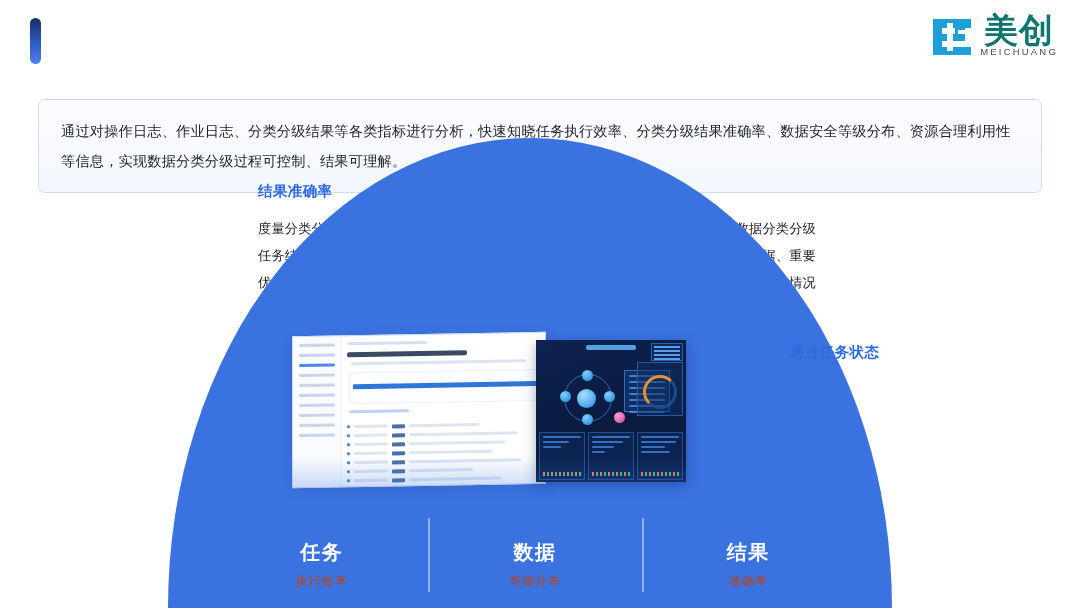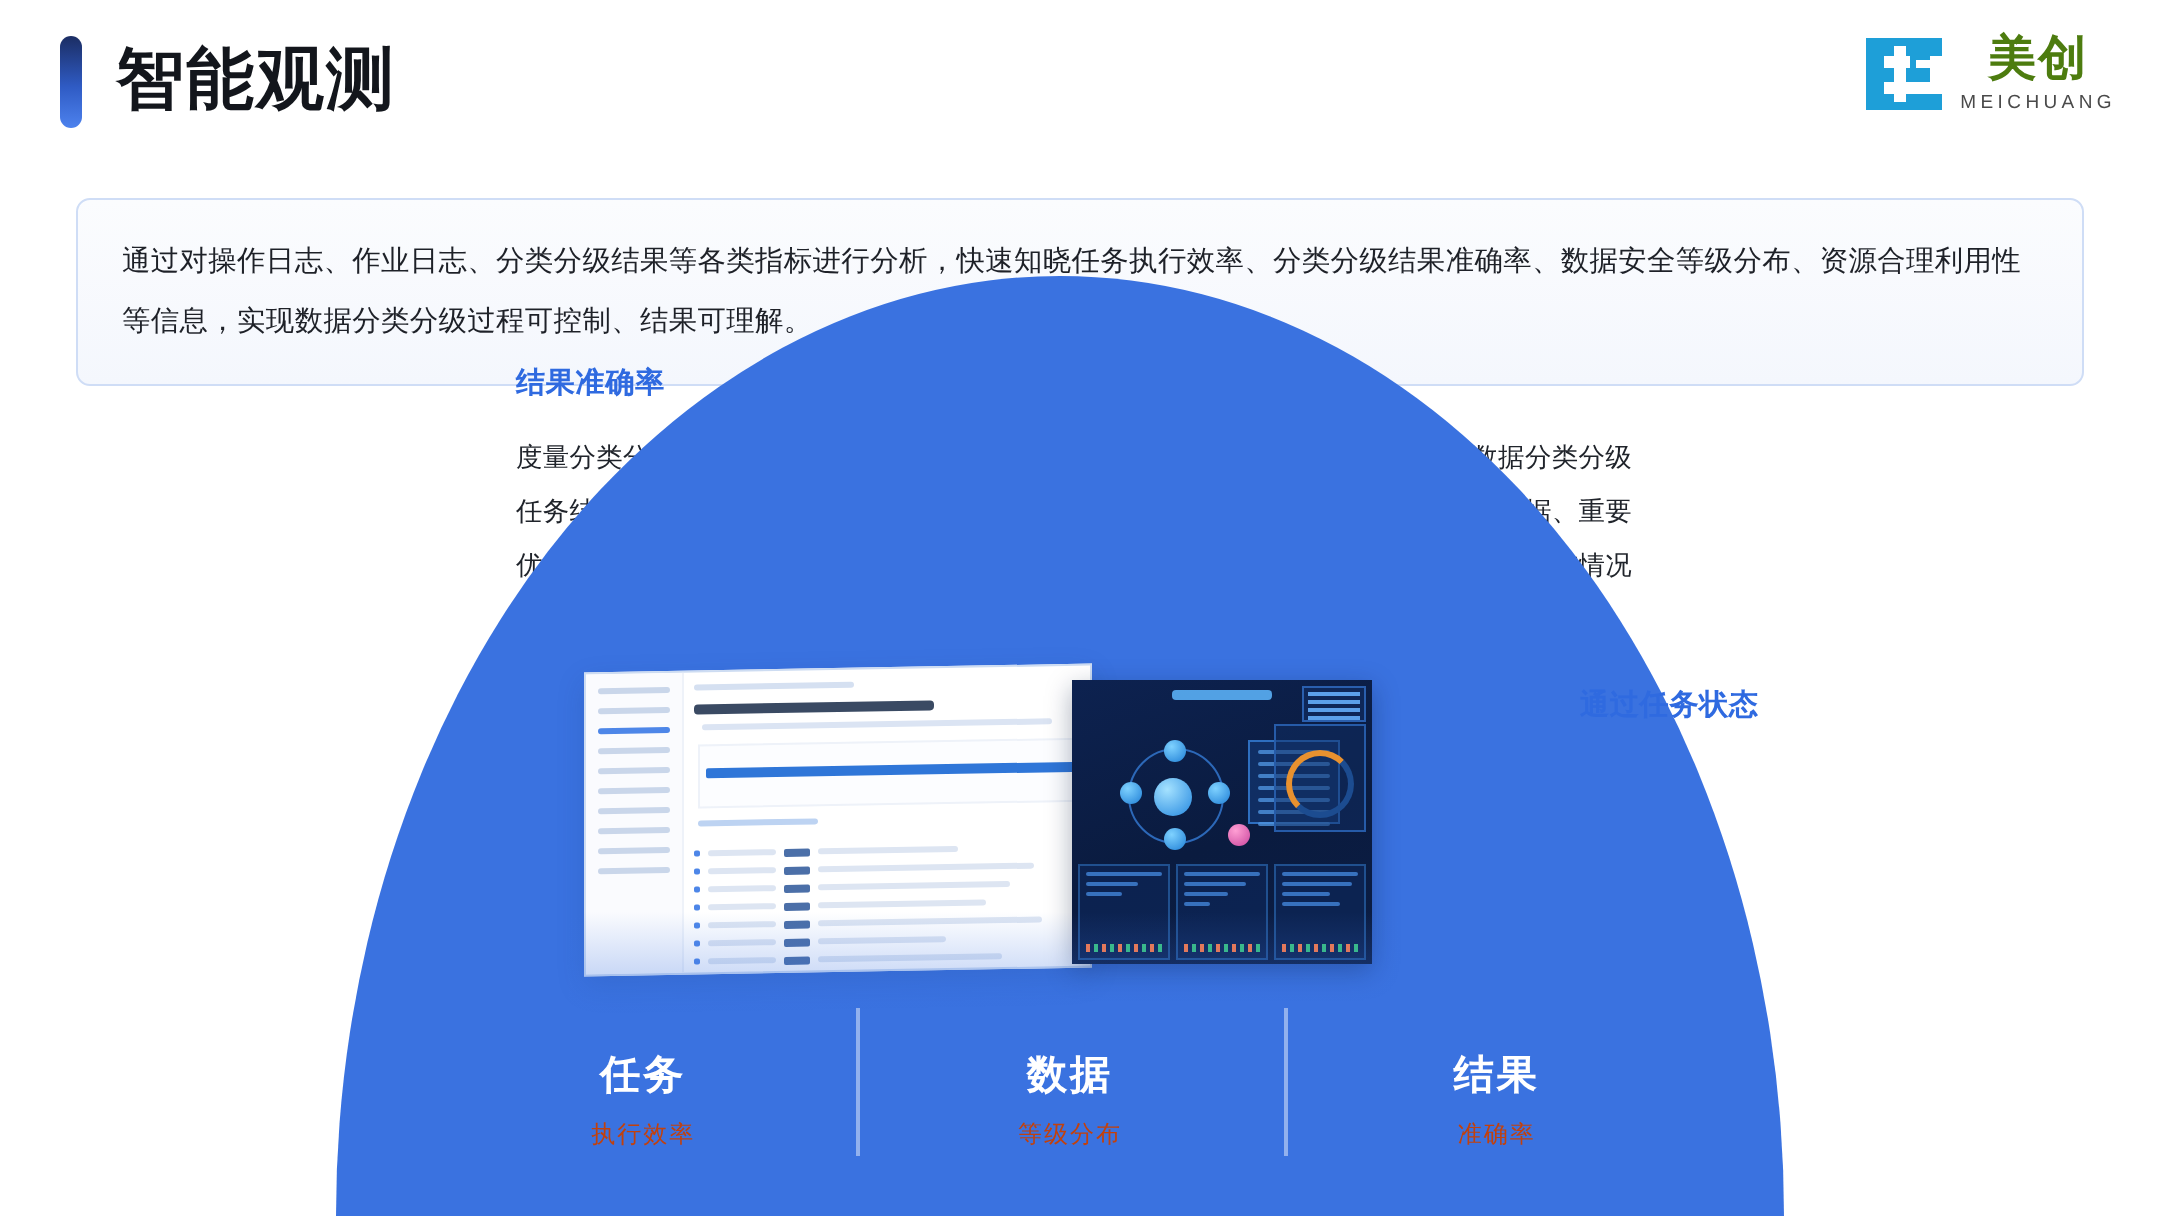--- a/index.html
+++ b/index.html
@@ -38,21 +38,21 @@
   .logo {
     position: absolute;
     right: 22px; top: 16px;
     display: flex;
     align-items: center;
     gap: 7px;
   }
   .logo-mark { width: 42px; height: 40px; display:block; }
   .logo-text-wrap { display: flex; flex-direction: column; align-items: center; }
   .logo-cn {
-    font-size: 24px; font-weight: bold; color: #4d7c0f;
+    font-size: 34px; font-weight: bold; color: #0f766e;
     line-height: 28px; letter-spacing: 1px;
   }
   .logo-en {
     font-size: 9.5px; color: #4a4a4a; letter-spacing: 2.2px;
     line-height: 13px; margin-top: 1px;
   }
 
   
   .intro-box {
     position: absolute;
@@ -101,21 +101,21 @@
     left: 168px; bottom: 0;
     width: 724px; height: 470px;
     background: #3a72e0;
     border-radius: 362px 362px 0 0 / 470px 470px 0 0;
     z-index: 1;
   }
 
   
   .labels {
     position: absolute;
-    left: 215px; bottom: 16px;
+    left: 215px; bottom: 2px;
     width: 640px; height: 80px;
     display: flex;
     z-index: 5;
   }
   .label-col {
     flex: 1;
     position: relative;
     display: flex;
     flex-direction: column;
     align-items: center;
@@ -271,21 +271,20 @@
     position: absolute; left: 3px; right: 3px; bottom: 3px; height: 4px;
     background: repeating-linear-gradient(90deg,#ff7a45 0 2px,transparent 2px 4px,#39c47e 4px 6px,transparent 6px 8px);
   }
 </style>
 </head>
 <body>
 
 <div id="slide">
 
   <div class="title-bar"></div>
-  <div class="page-title">智能观测</div>
 
   <div class="logo">
     <svg class="logo-mark" viewBox="0 0 42 40">
       <path d="M2 2 H40 V11 H11 V17 H34 V24 H11 V30 H40 V38 H2 Z" fill="#1e9fd8"></path>
       <rect x="16" y="6" width="6" height="28" fill="#ffffff"></rect>
       <path d="M24 6 H34 V13 H27 V17 H24 Z" fill="#1e9fd8"></path>
     </svg>
     <div class="logo-text-wrap">
       <div class="logo-cn">美创</div>
       <div class="logo-en">MEICHUANG</div>

